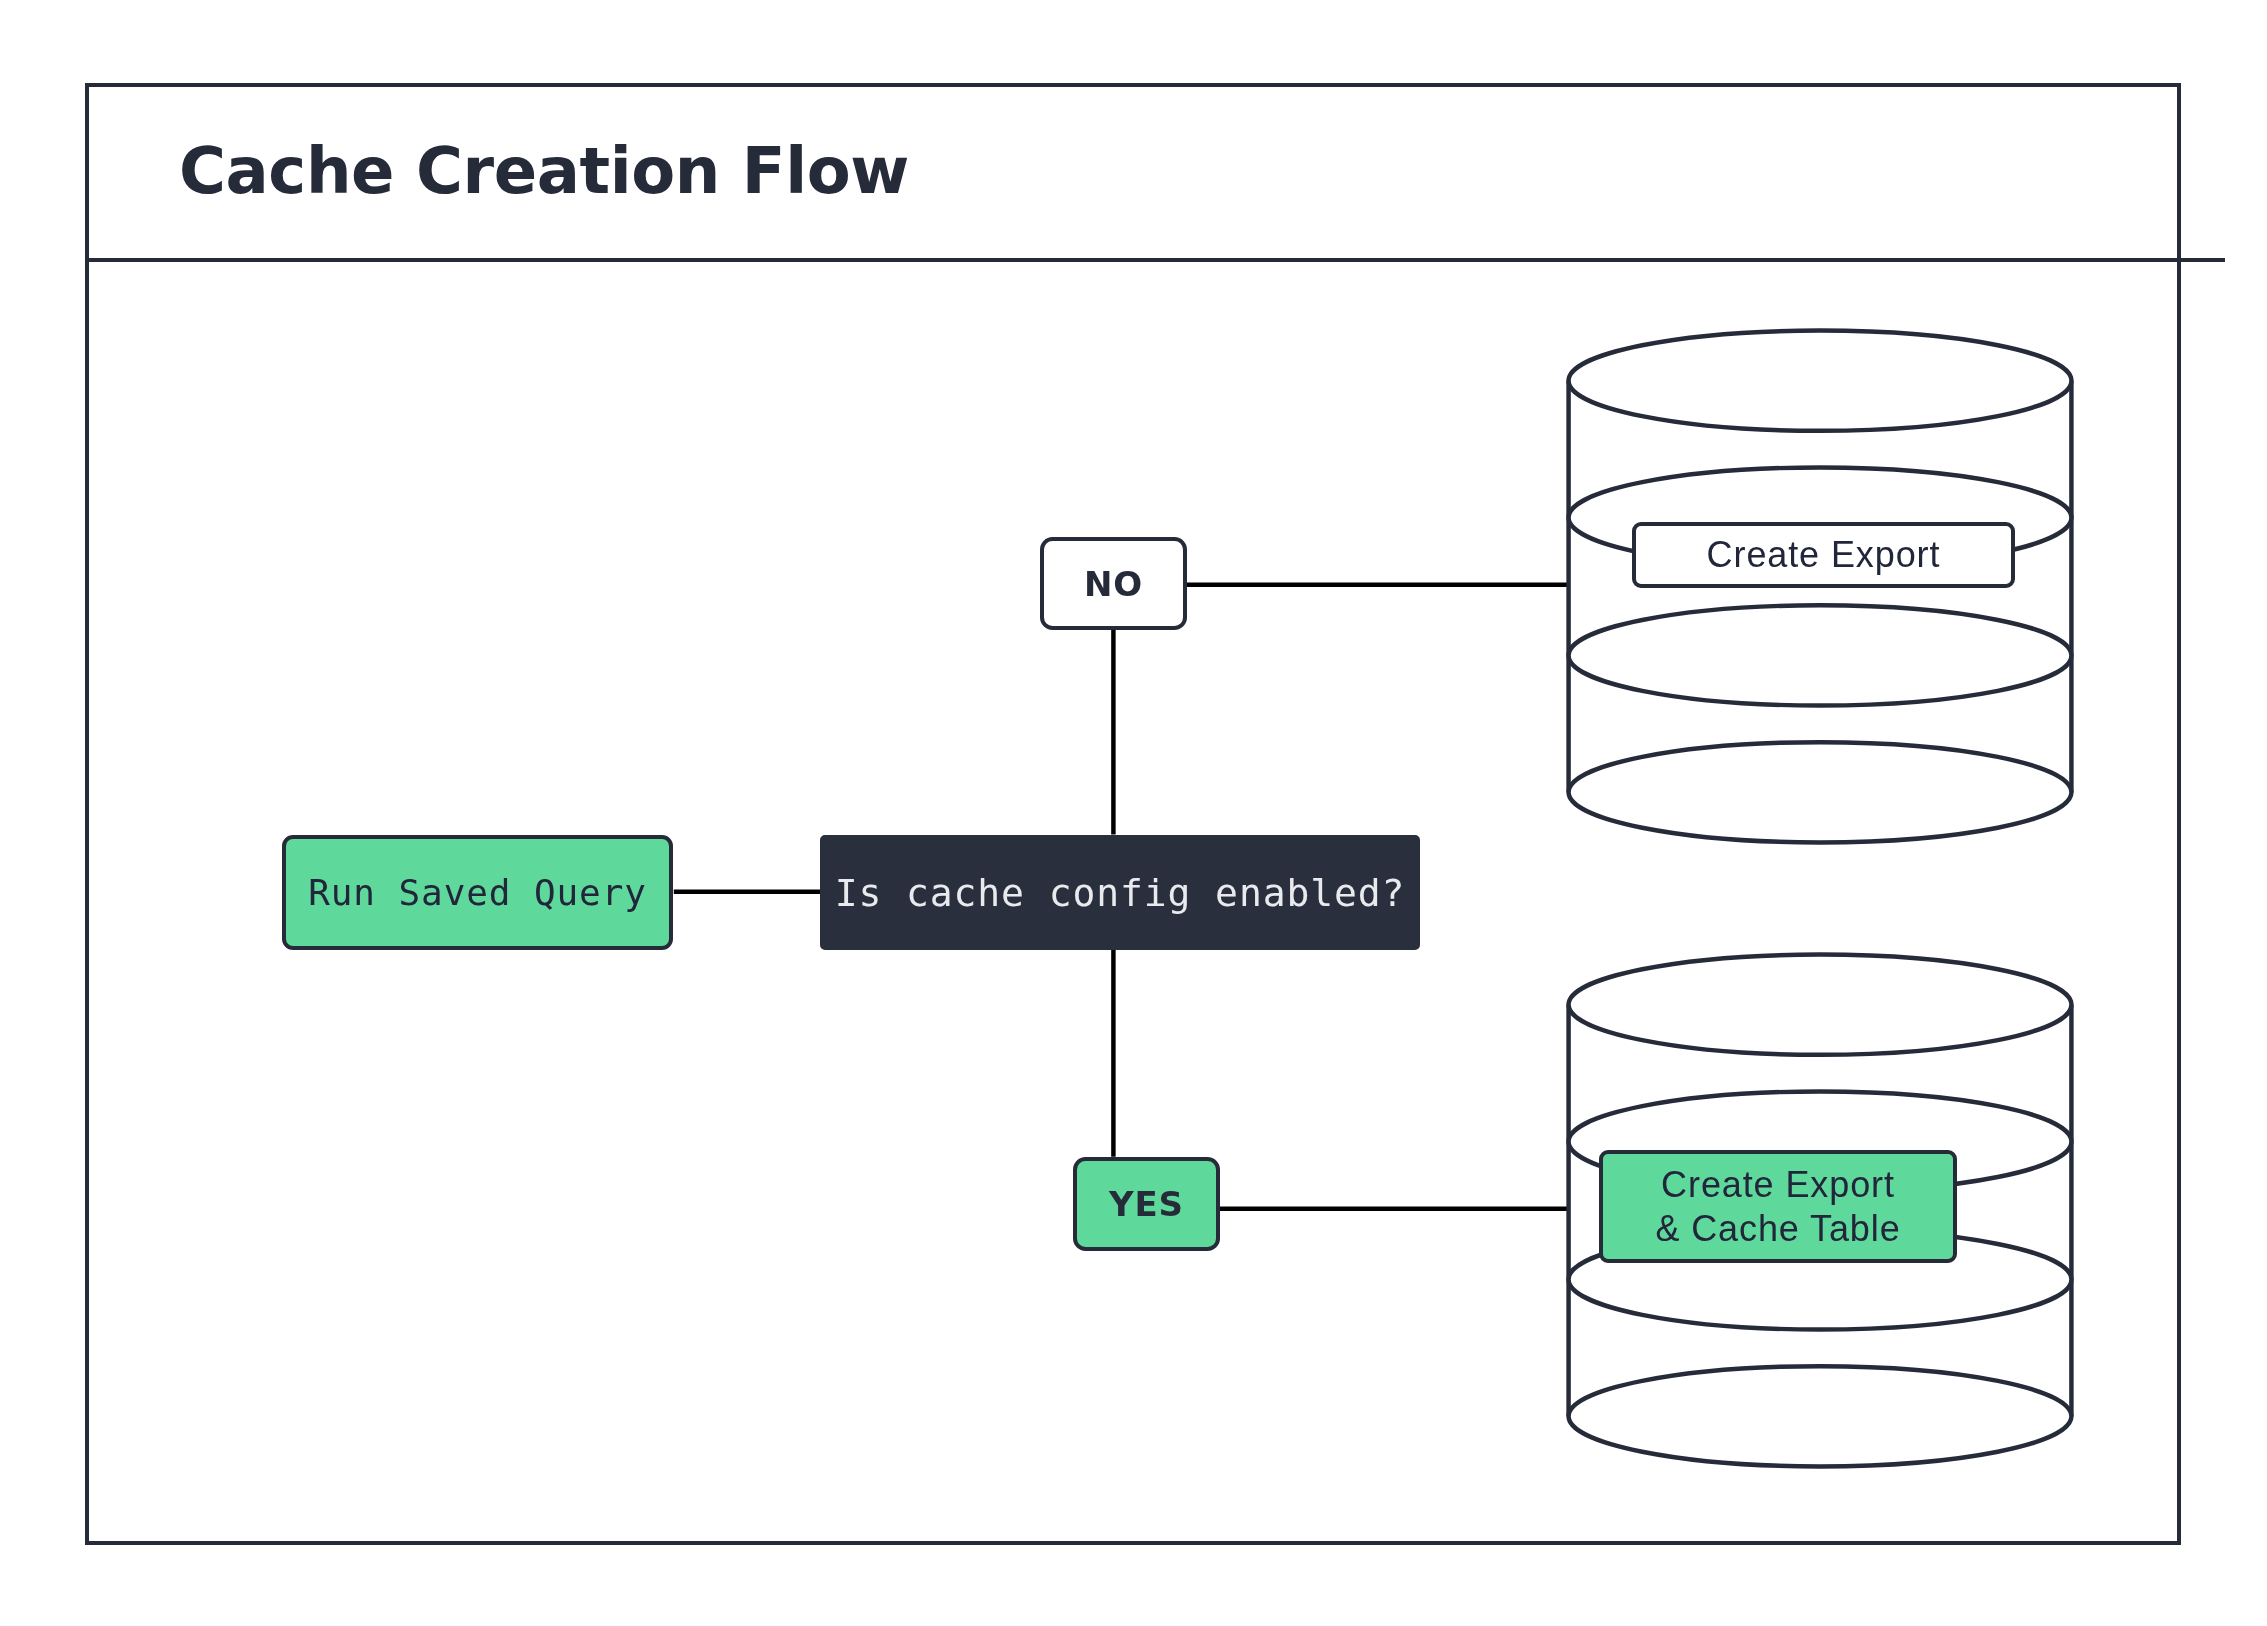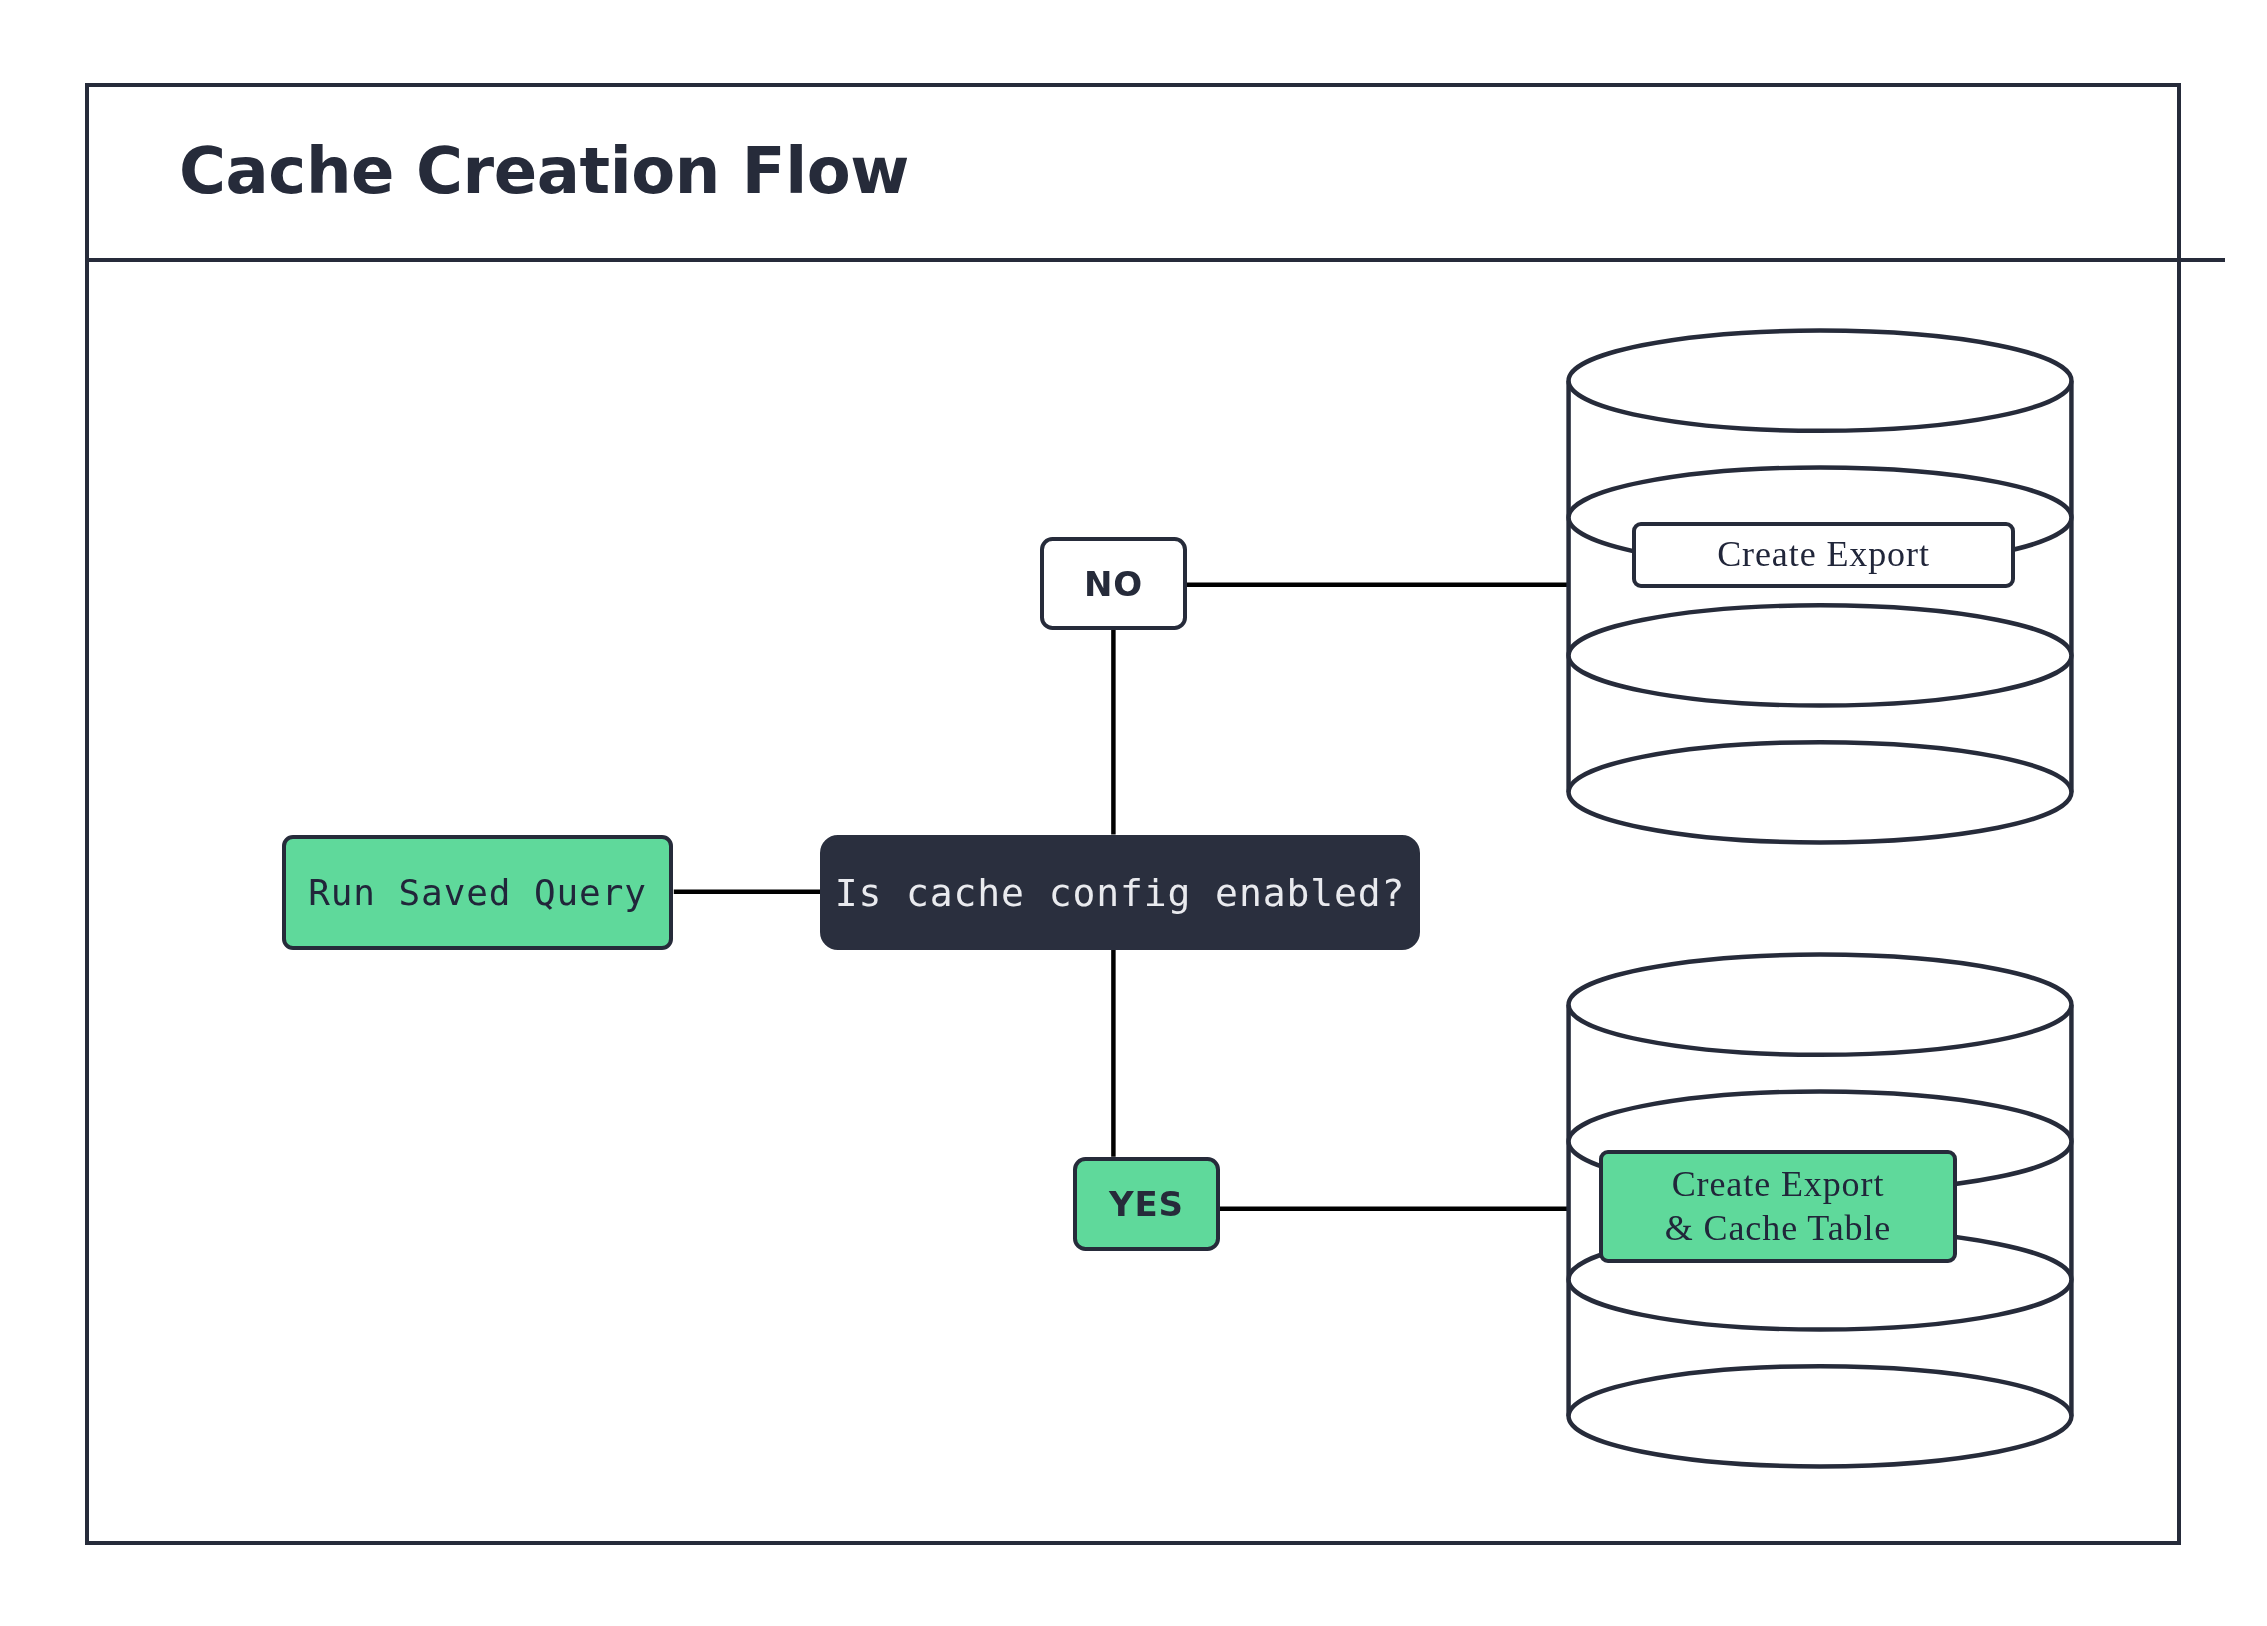--- a/index.html
+++ b/index.html
@@ -79,21 +79,21 @@
     border-radius: 11px;
     background: #5fd99b;
     color: #21263a;
     font-family: "DejaVu Sans Mono", monospace;
     font-size: 36px;
     letter-spacing: 0.9px;
   }
 
   .node-decision {
     border: 4.5px solid #2a2f3e;
-    border-radius: 18px;
+    border-radius: 5px;
     background: #2a2f3e;
     color: #e9eaee;
     font-family: "DejaVu Sans Mono", monospace;
     font-size: 38px;
     letter-spacing: 0.9px;
   }
 
   .node-branch {
     border: 4.5px solid #262b3a;
     border-radius: 12.5px;
@@ -116,21 +116,21 @@
     display: block;
     overflow: visible;
   }
   .db-label {
     position: absolute;
     box-sizing: border-box;
     border: 4.5px solid #262b3a;
     border-radius: 9px;
     background: #ffffff;
     color: #21263a;
-    font-family: Liberation Serif, serif;
+    font-family: Liberation Sans, sans-serif;
     font-size: 36px;
     line-height: 1.22;
     letter-spacing: 0.9px;
     display: flex;
     flex-direction: column;
     justify-content: center;
     text-align: center;
     white-space: pre;
   }
   .db-label.is-green {

